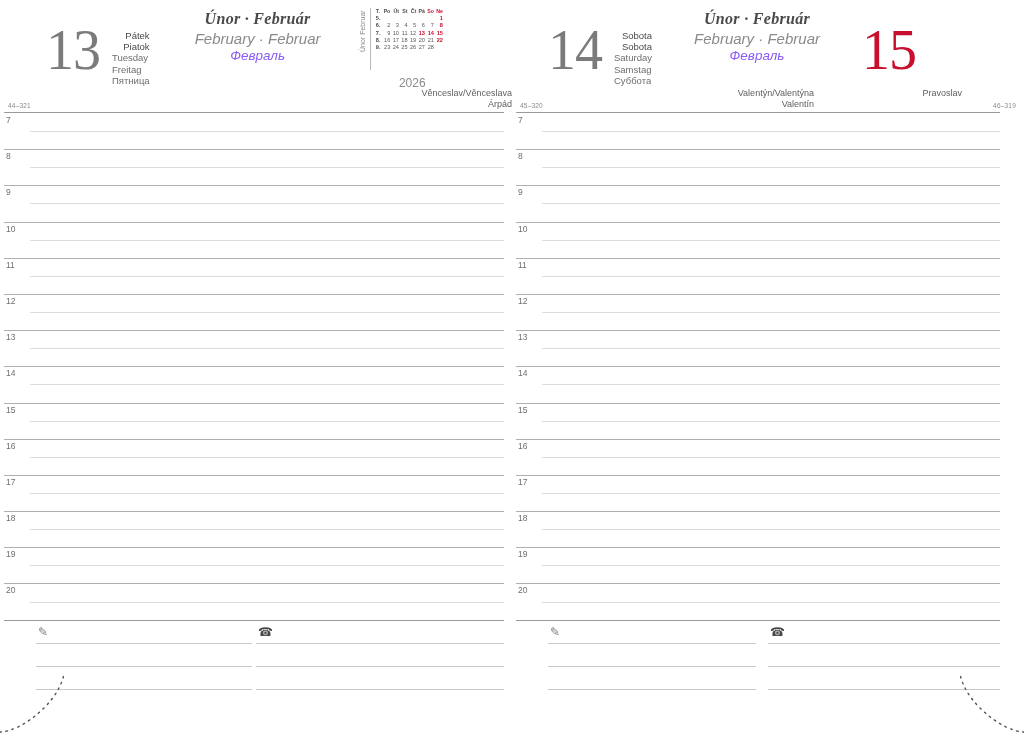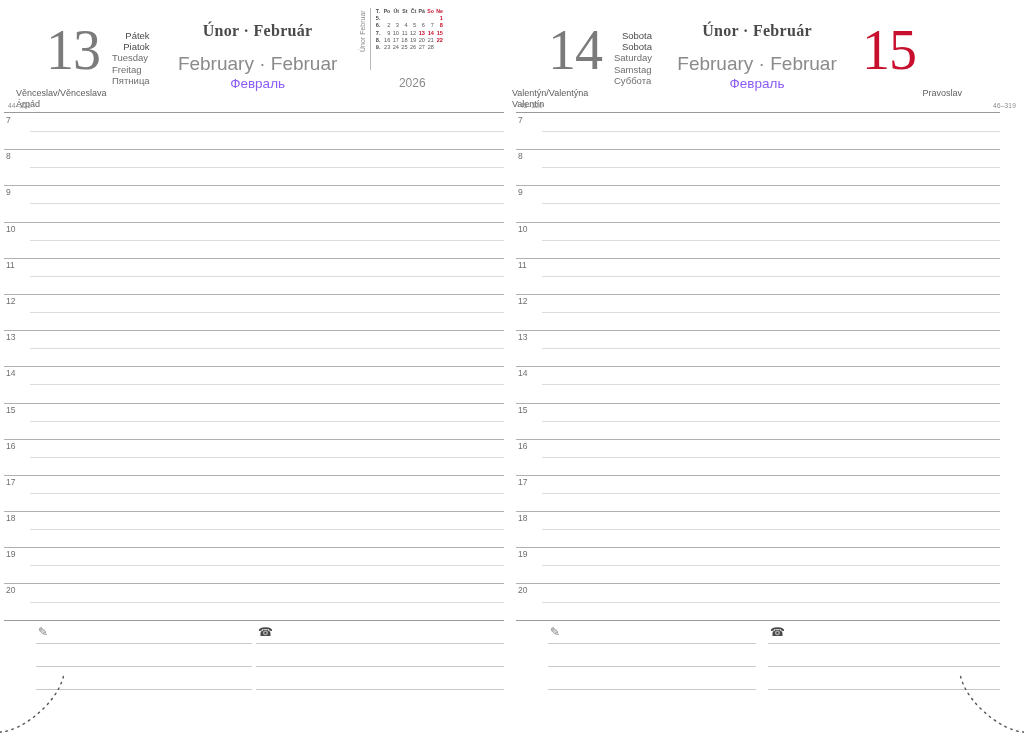--- a/index.html
+++ b/index.html
@@ -59,33 +59,34 @@
     font-weight: normal;
     color: #4a4a4a;
     text-align: right;
   }
   .daynames .red { color: #c8102e; }
   .daynames .redbold { color: #c8102e; font-weight: bold; }
 
   .month-block {
     text-align: center;
     flex: 1;
-    padding-top: 22px;
+    padding-top: 10px;
+    font-style: italic;
   }
   .month-cz {
     font-family: "Liberation Serif", serif;
     font-weight: bold;
     font-size: 16px;
     color: #4a4a4a;
     letter-spacing: 0.3px;
   }
   .month-en {
-    font-size: 19px;
+    font-size: 15px;
     color: #8a8a8a;
-    margin-top: 13px;
+    margin-top: 2px;
   }
   .month-ru {
     font-size: 13.5px;
     color: #8b5cf6;
     margin-top: 1px;
   }
 
   
   .mini-wrap {
     display: flex;
@@ -144,21 +145,21 @@
   .nameday-row {
     position: relative;
     height: 24px;
     font-size: 9px;
     color: #5e5e5e;
     line-height: 11px;
   }
   .nameday-center {
     position: absolute;
     left: 0; right: 0;
-    text-align: left;
+    text-align: right;
   }
   .nameday-center.rightal { text-align: right; }
   .nameday-left {
     position: absolute;
     left: 8px; bottom: 1px;
     font-size: 6.5px;
     color: #8a8a8a;
     letter-spacing: .2px;
   }
   .nameday-right {

